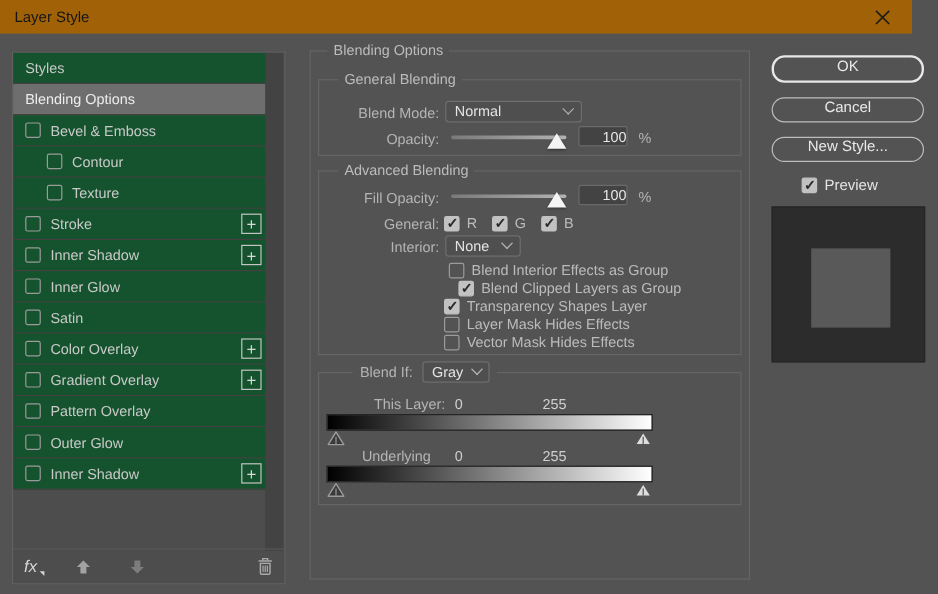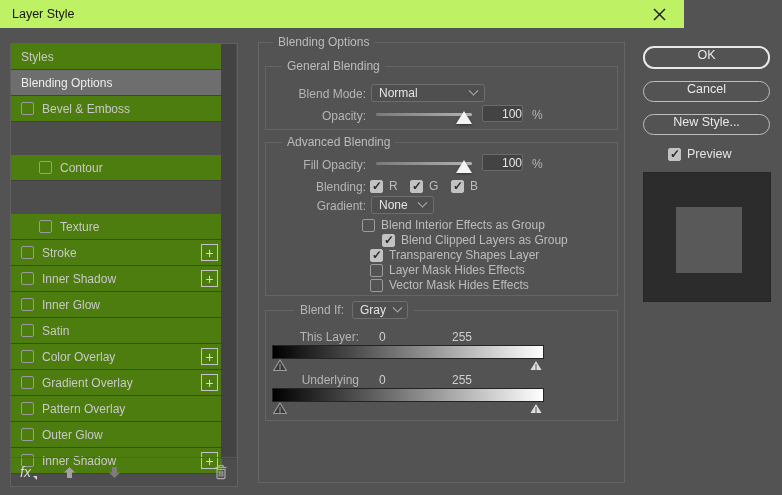--- a/index.html
+++ b/index.html
@@ -7,42 +7,42 @@
   body {
     font-family: "Liberation Sans", sans-serif;
     font-size: 12px;
     background: #535353;
     color: #b9b9b9;
     position: relative;
     overflow: hidden;
   }
   
   .titlebar {
-    position: absolute; left:0; top:0; width:684px; height:28px;
-    background:#bef264; color:#111;
+    position: absolute; left:0; top:0; width:760px; height:28px;
+    background:#a16207; color:#111;
     display:flex; align-items:center; justify-content:space-between;
     padding:0 12px;
   }
   .titlebar .title { font-size:12.5px; color:#161616; }
   .close-btn { width:26px; height:22px; display:flex; align-items:center; justify-content:center; cursor:pointer; }
 
   
   .sidebar {
     position:absolute; left:10px; top:43px; width:228px; height:444px;
     background:#4d4d4d; border:1px solid #616161;
   }
   .sidebar-list { position:absolute; left:0; top:0; width:211px; }
   .side-row {
     height:26px; display:flex; align-items:center;
     border-bottom:1px solid #414141;
     padding-left:10px; position:relative;
-    color:#c9c9c9; cursor:pointer; background:#4d7c0f;
+    color:#c9c9c9; cursor:pointer; background:#14532d;
   }
   .side-row.selected { background:#6e6e6e; color:#ededed; }
-  .side-row.indent { padding-left:28px;margin-top:33px; }
+  .side-row.indent { padding-left:28px; }
   .checkbox {
     width:13px; height:13px; border:1px solid #9b9b9b; border-radius:2px;
     background:transparent; flex:0 0 auto; position:relative;
   }
   .side-row .checkbox { margin-right:8px; }
   .checkbox.checked { background:#c2c2c2; border-color:#c2c2c2; }
   .checkbox.checked::after {
     content:"\2713"; position:absolute; left:1px; top:-2px;
     color:#2b2b2b; font-size:12px; font-weight:bold;
   }
@@ -297,41 +297,41 @@
 
   <div class="fieldset fs-advanced">
     <span class="legend" style="left:16px;">Advanced Blending</span>
 
     <div class="flabel" style="top:15px;">Fill Opacity:</div>
     <div class="slider-track" style="left:110px; top:19px; width:96px;"></div>
     <div class="tri-thumb" style="left:190px; top:17px;"></div>
     <input class="num-input" style="left: 216px; top: 11px;" value="100">
     <span class="unit" style="left:266px; top:14px;">%</span>
 
-    <div class="flabel" style="top:37px;">Blending:</div>
+    <div class="flabel" style="top:37px;">General:</div>
     <div class="opt-row" style="left:104px; top:36px;">
       <span class="checkbox checked"></span>
       <span>R</span>
     </div>
     <div class="opt-row" style="left:144px; top:36px;">
       <span class="checkbox checked"></span>
       <span>G</span>
     </div>
     <div class="opt-row" style="left:185px; top:36px;">
       <span class="checkbox checked"></span>
       <span>B</span>
     </div>
 
-    <div class="flabel" style="top:56px;">Gradient:</div>
+    <div class="flabel" style="top:56px;">Interior:</div>
     <div class="dropdown" style="left:105px; top:53px; width:63px;">
       <span>None</span>
       <span class="chev"></span>
     </div>
 
-    <div class="opt-row" style="left:96px; top:75px;">
+    <div class="opt-row" style="left:108px; top:75px;">
       <span class="checkbox"></span>
       <span>Blend Interior Effects as Group</span>
     </div>
     <div class="opt-row" style="left:116px; top:90px;align-items:center;">
       <span class="checkbox checked"></span>
       <span>Blend Clipped Layers as Group</span>
     </div>
     <div class="opt-row" style="left:104px; top:105px;">
       <span class="checkbox checked"></span>
       <span>Transparency Shapes Layer</span>
@@ -348,21 +348,21 @@
 
   <div class="fieldset fs-blendif">
     <div class="blendif-legend">
       <span class="flabel2">Blend If:</span>
       <span class="dd-inline" style="width:56px; justify-content:space-between;">
         <span>Gray</span>
         <span class="chev"></span>
       </span>
     </div>
 
-    <div class="bi-label" style="left:0; top:19px; width:93px;">This Layer:</div>
+    <div class="bi-label" style="left:12px; top:19px; width:93px;">This Layer:</div>
     <span class="bi-num" style="left:113px; top:19px;">0</span>
     <span class="bi-num" style="left:186px; top:19px;">255</span>
     <div class="grad-bar" style="top:34px;"></div>
     <span class="bi-thumb" style="left:6px; top:48px;">
       <svg width="16" height="13" viewBox="0 0 16 13">
         <path d="M8 1 L14.5 11.5 L1.5 11.5 Z" fill="#3a3a3a" stroke="#9a9a9a" stroke-width="1.2" stroke-linejoin="round"></path>
         <line x1="8" y1="5" x2="8" y2="11" stroke="#9a9a9a" stroke-width="1"></line>
       </svg>
     </span>
     <span class="bi-thumb" style="left:262px; top:48px;">

